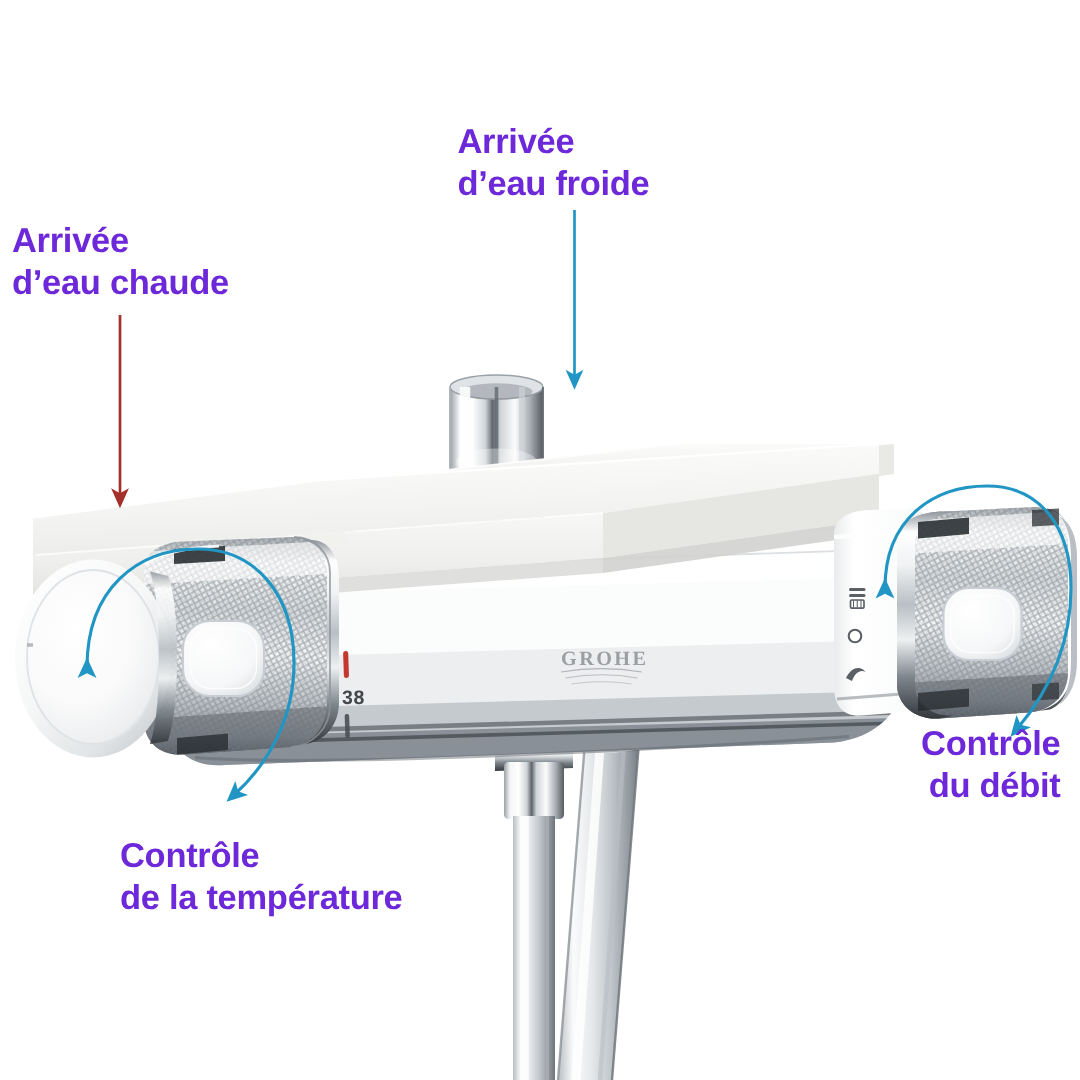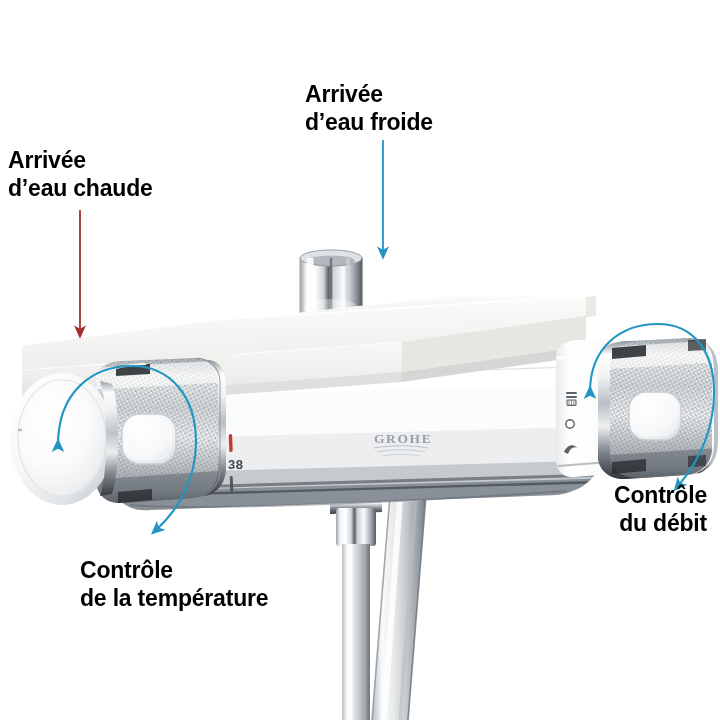--- a/index.html
+++ b/index.html
@@ -3,21 +3,21 @@
 <meta charset="utf-8">
 <style>
   html,body{margin:0;padding:0;background:#ffffff;}
   body{
     width:720px;height:720px;position:relative;overflow:hidden;
     font-family:"Liberation Sans","DejaVu Sans",sans-serif;
     background:#ffffff;
   }
   #stage{position:absolute;inset:0;width:720px;height:720px;}
   .lbl{
-    position:absolute;font-weight:bold;color:#000000;
+    position:absolute;font-weight:bold;color:#6d28d9;
     font-size:23px;line-height:28px;letter-spacing:-0.2px;
     white-space:pre-line;
   }
   #label-hot{left:8px;top:146px;text-align:left;}
   #label-cold{left:305px;top:80px;text-align:left;}
   #label-temp{left:80px;top:556px;text-align:left;}
   #label-flow{left:555px;top:481px;width:152px;text-align:right;}
   svg#art{position:absolute;left:0;top:0;width:720px;height:720px;display:block;}
 </style>
 </head>

